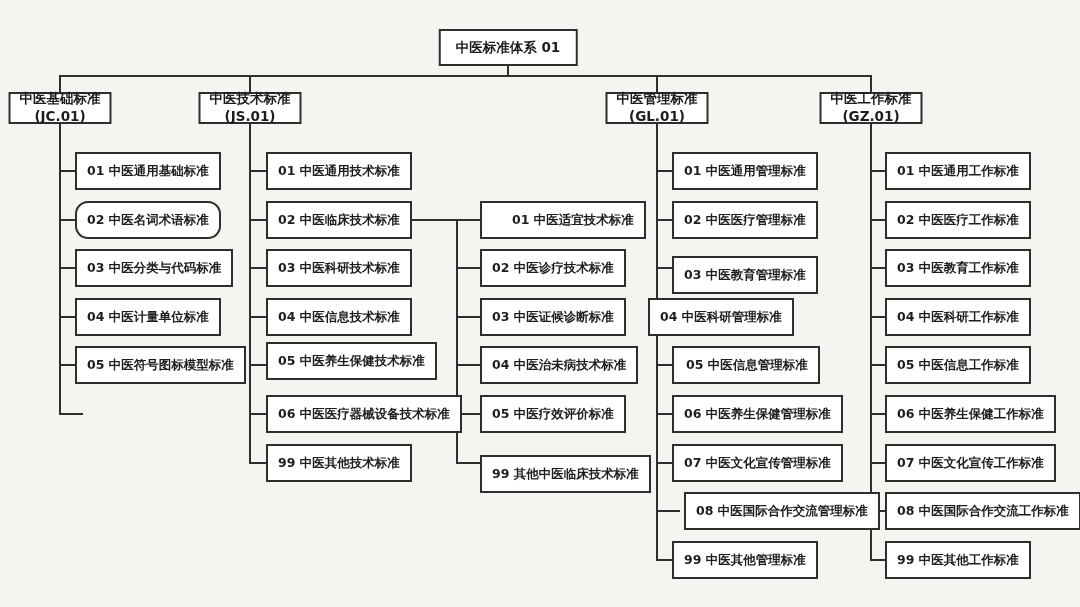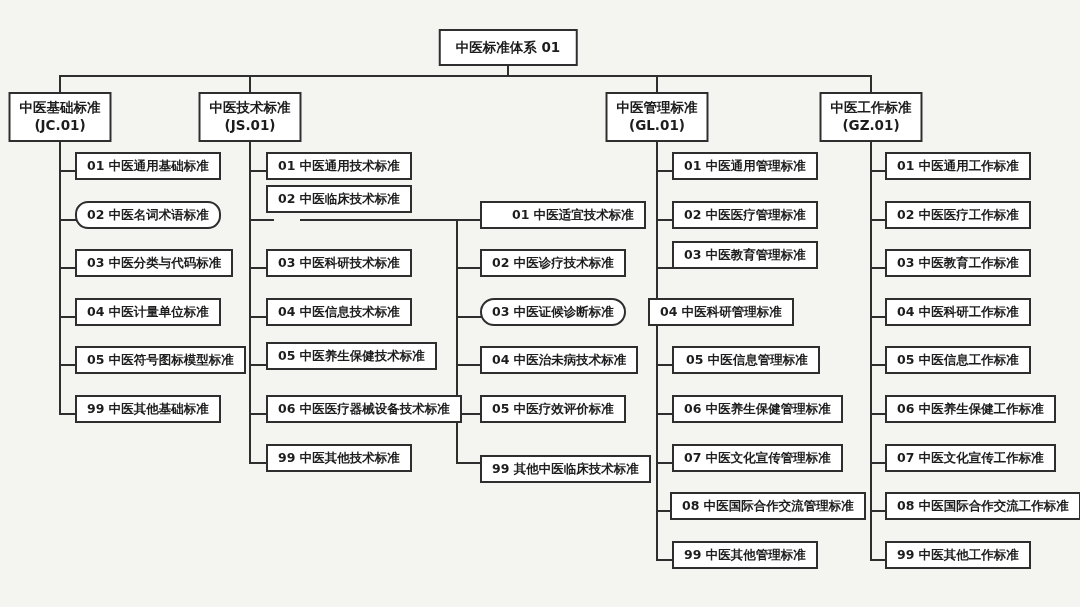--- a/index.html
+++ b/index.html
@@ -8,23 +8,23 @@
     background:#f4f4f1;
     font-family:"DejaVu Sans","Liberation Sans",sans-serif;
   }
   .line{position:absolute;background:#2e2e2e;z-index:1;}
   .node{
     position:absolute;z-index:2;box-sizing:border-box;
     background:#ffffff;border:2px solid #2e2e2e;color:#1d1d1d;
     display:flex;align-items:center;justify-content:center;
     font-weight:bold;white-space:nowrap;
   }
-  .child{height:28px;font-size:12.5px;padding:0 10px;}
+  .child{height:38px;font-size:12.5px;padding:0 10px;}
   .header{
-    height:50px;font-size:13.5px;line-height:1.3;padding:0 9px;
+    height:32px;font-size:13.5px;line-height:1.3;padding:0 9px;
     flex-direction:column;text-align:center;transform:translateX(-50%);
   }
   .rootnode{
     height:37px;font-size:13.5px;padding:0 15px;transform:translateX(-50%);
   }
 </style>
 </head>
 <body>
 
 <div id="canvas">
@@ -52,48 +52,45 @@
     </div>
     <div class="line" style="left: 60px; top: 316px; width: 23px; height: 2px;"></div>
     <div class="node child" style="left: 75px; top: 298px;">
       <span>04 中医计量单位标准</span>
     </div>
     <div class="line" style="left: 60px; top: 364px; width: 23px; height: 2px;"></div>
     <div class="node child" style="left: 75px; top: 346px;">
       <span>05 中医符号图标模型标准</span>
     </div>
     <div class="line" style="left: 60px; top: 413px; width: 23px; height: 2px;"></div>
-    <div class="node child" style="left: 75px; top: 395px;">
-      <span>99 中医其他基础标准</span>
-    </div>
     <div class="line" style="left: 249px; top: 75px; width: 2px; height: 389px;"></div>
     <div class="node header" style="left: 250px; top: 92px;">
       <span>中医技术标准</span>
       <span>(JS.01)</span>
     </div>
     <div class="line" style="left: 250px; top: 170px; width: 24px; height: 2px;"></div>
     <div class="node child" style="left: 266px; top: 152px;">
       <span>01 中医通用技术标准</span>
     </div>
     <div class="line" style="left: 250px; top: 219px; width: 24px; height: 2px;"></div>
-    <div class="node child" style="left: 266px; top: 185px;">
+    <div class="node child" style="left: 266px; top: 201px;">
       <span>02 中医临床技术标准</span>
     </div>
     <div class="line" style="left: 300px; top: 219px; width: 158px; height: 2px;"></div>
     <div class="line" style="left: 456px; top: 219px; width: 2px; height: 245px;"></div>
     <div class="line" style="left: 457px; top: 219px; width: 31px; height: 2px;"></div>
     <div class="node child" style="left: 480px; top: 201px; padding-left: 30px;">
       <span>01 中医适宜技术标准</span>
     </div>
     <div class="line" style="left: 457px; top: 267px; width: 31px; height: 2px;"></div>
     <div class="node child" style="left: 480px; top: 249px;">
       <span>02 中医诊疗技术标准</span>
     </div>
     <div class="line" style="left: 457px; top: 316px; width: 31px; height: 2px;"></div>
-    <div class="node child" style="left: 480px; top: 298px; border-radius: 15px;">
+    <div class="node child" style="left: 480px; top: 298px;">
       <span>03 中医证候诊断标准</span>
     </div>
     <div class="line" style="left: 457px; top: 364px; width: 31px; height: 2px;"></div>
     <div class="node child" style="left: 480px; top: 346px;">
       <span>04 中医治未病技术标准</span>
     </div>
     <div class="line" style="left: 457px; top: 413px; width: 31px; height: 2px;"></div>
     <div class="node child" style="left: 480px; top: 395px;">
       <span>05 中医疗效评价标准</span>
     </div>
@@ -128,41 +125,41 @@
     </div>
     <div class="line" style="left: 657px; top: 170px; width: 23px; height: 2px;"></div>
     <div class="node child" style="left: 672px; top: 152px;">
       <span>01 中医通用管理标准</span>
     </div>
     <div class="line" style="left: 657px; top: 219px; width: 23px; height: 2px;"></div>
     <div class="node child" style="left: 672px; top: 201px;">
       <span>02 中医医疗管理标准</span>
     </div>
     <div class="line" style="left: 657px; top: 267px; width: 23px; height: 2px;"></div>
-    <div class="node child" style="left: 672px; top: 241px;">
+    <div class="node child" style="left: 672px; top: 256px;">
       <span>03 中医教育管理标准</span>
     </div>
     <div class="line" style="left: 657px; top: 316px; width: 23px; height: 2px;"></div>
     <div class="node child" style="left: 648px; top: 298px;">
       <span>04 中医科研管理标准</span>
     </div>
     <div class="line" style="left: 657px; top: 364px; width: 23px; height: 2px;"></div>
     <div class="node child" style="left: 672px; top: 346px; padding-left: 12px;">
       <span>05 中医信息管理标准</span>
     </div>
     <div class="line" style="left: 657px; top: 413px; width: 23px; height: 2px;"></div>
     <div class="node child" style="left: 672px; top: 395px;">
       <span>06 中医养生保健管理标准</span>
     </div>
     <div class="line" style="left: 657px; top: 462px; width: 23px; height: 2px;"></div>
     <div class="node child" style="left: 672px; top: 444px;">
       <span>07 中医文化宣传管理标准</span>
     </div>
     <div class="line" style="left: 657px; top: 510px; width: 23px; height: 2px;"></div>
-    <div class="node child" style="left: 670px; top: 492px; align-items: center;">
+    <div class="node child" style="left: 684px; top: 492px; align-items: center;">
       <span>08 中医国际合作交流管理标准</span>
     </div>
     <div class="line" style="left: 657px; top: 559px; width: 23px; height: 2px;"></div>
     <div class="node child" style="left: 672px; top: 541px;">
       <span>99 中医其他管理标准</span>
     </div>
     <div class="line" style="left: 870px; top: 75px; width: 2px; height: 486px;"></div>
     <div class="node header" style="left: 871px; top: 92px;">
       <span>中医工作标准</span>
       <span>(GZ.01)</span>

